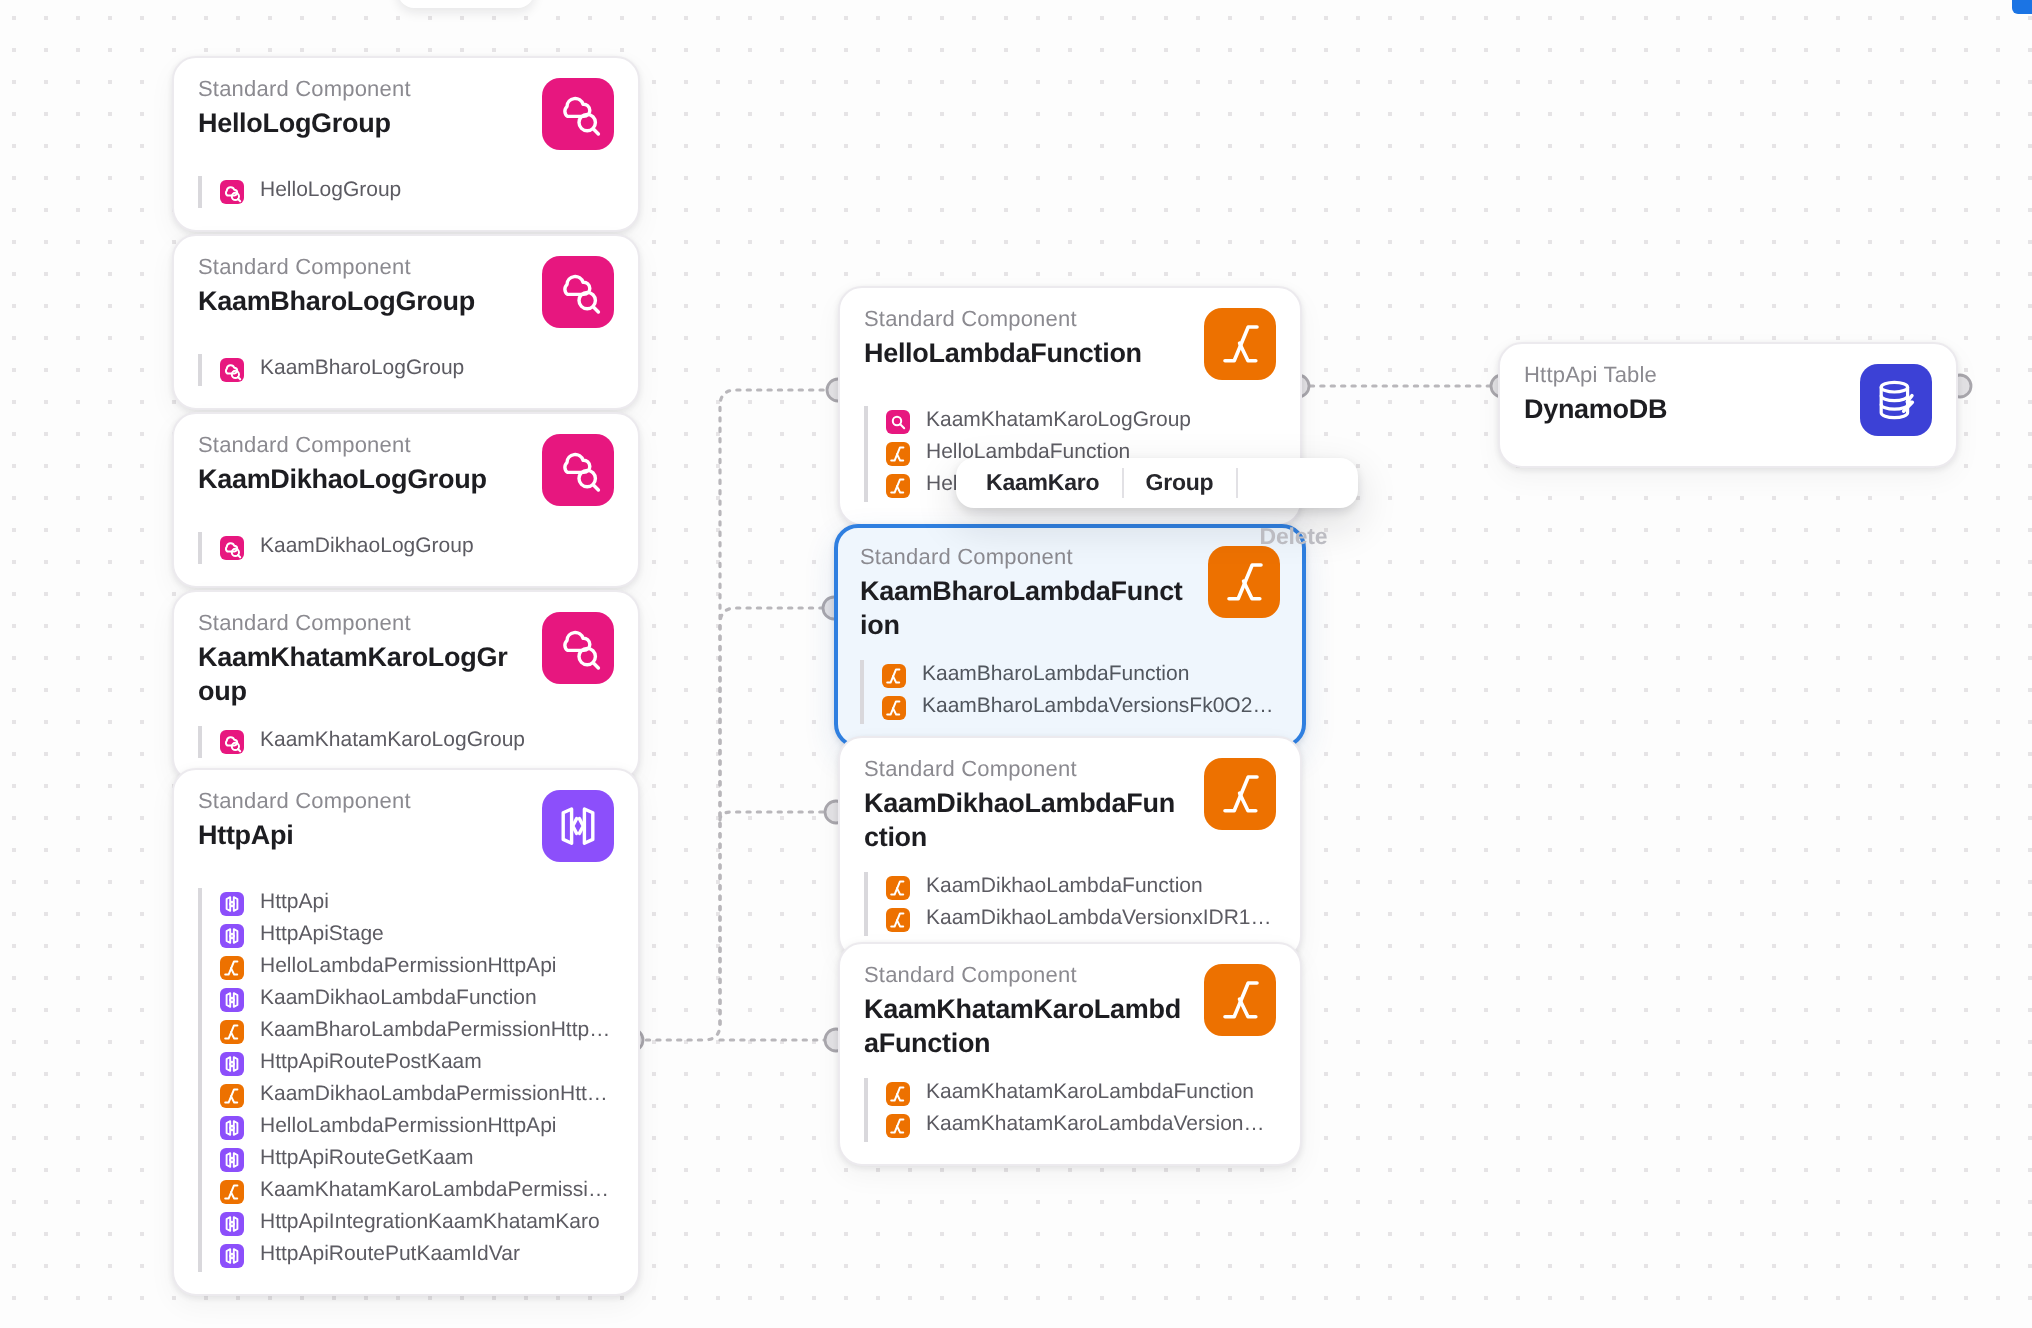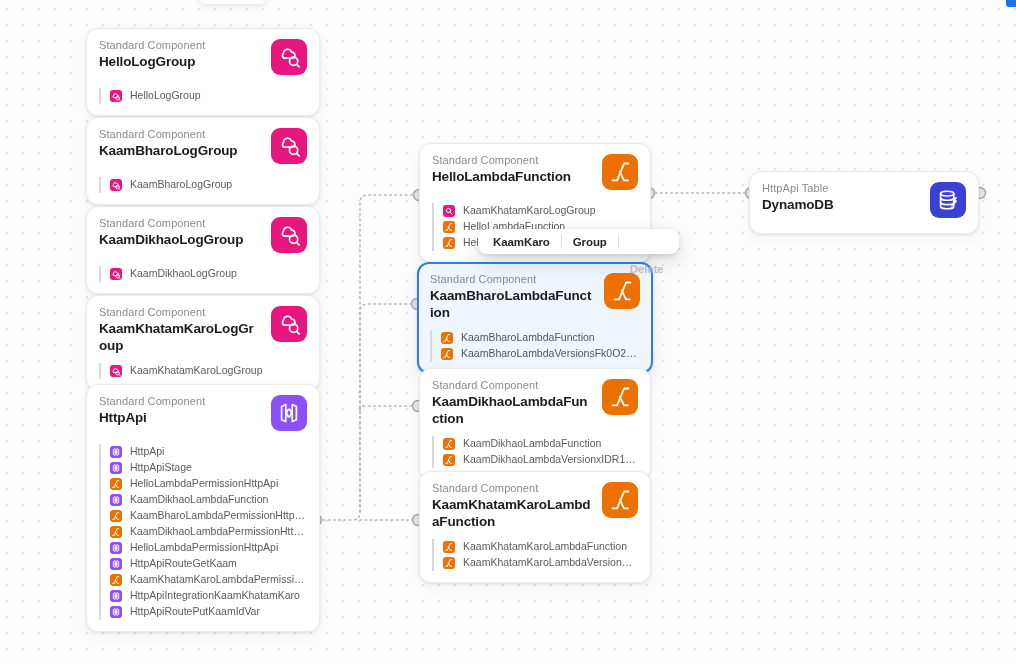--- a/index.html
+++ b/index.html
@@ -334,20 +334,33 @@
       <path d="M2.6 9.3h1.7l2.7-6.6h1.7"></path>
                   <path d="M5.5 6.1l1.6 3.2h1.5"></path>
                 </g>
               </svg>
             </span>
             <span class="res-name">KaamBharoLambdaPermissionHttpApi</span>
           </div>
           <div class="res-row">
             <span class="res-ico">
               <svg width="12" height="12" viewBox="0 0 12 12" aria-hidden="true">
+    <rect x="0" y="0" width="12" height="12" rx="3" fill="#8c4ffb"></rect>
+                <g fill="none" stroke="#ffffff" stroke-width=".95" stroke-linejoin="round">
+      <path d="M5.1 2.6 3.3 3.5v5l1.8.9z"></path>
+                  <path d="M6.9 2.6 8.7 3.5v5l-1.8.9z"></path>
+      <path d="M5.7 4.9 5 6l.7 1.1M6.3 4.9 7 6l-.7 1.1" stroke-linecap="round"></path>
+                </g>
+              </svg>
+            </span>
+            <span class="res-name">HttpApiRoutePostKaam</span>
+          </div>
+          <div class="res-row">
+            <span class="res-ico">
+              <svg width="12" height="12" viewBox="0 0 12 12" aria-hidden="true">
     <rect x="0" y="0" width="12" height="12" rx="3" fill="#ed7100"></rect>
                 <g fill="none" stroke="#ffffff" stroke-width="1" stroke-linejoin="round" stroke-linecap="round">
       <path d="M2.6 9.3h1.7l2.7-6.6h1.7"></path>
                   <path d="M5.5 6.1l1.6 3.2h1.5"></path>
                 </g>
               </svg>
             </span>
             <span class="res-name">KaamDikhaoLambdaPermissionHttpApi</span>
           </div>
           <div class="res-row">

